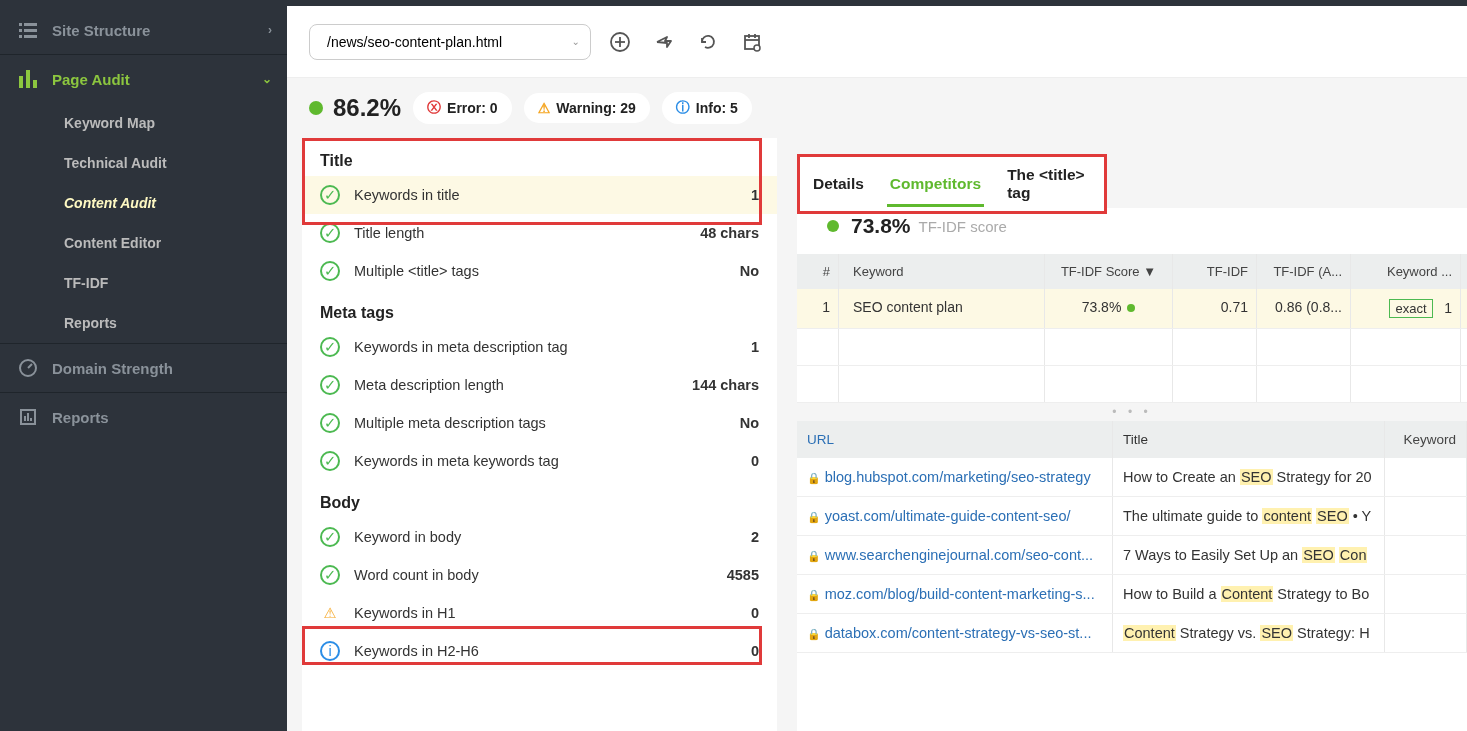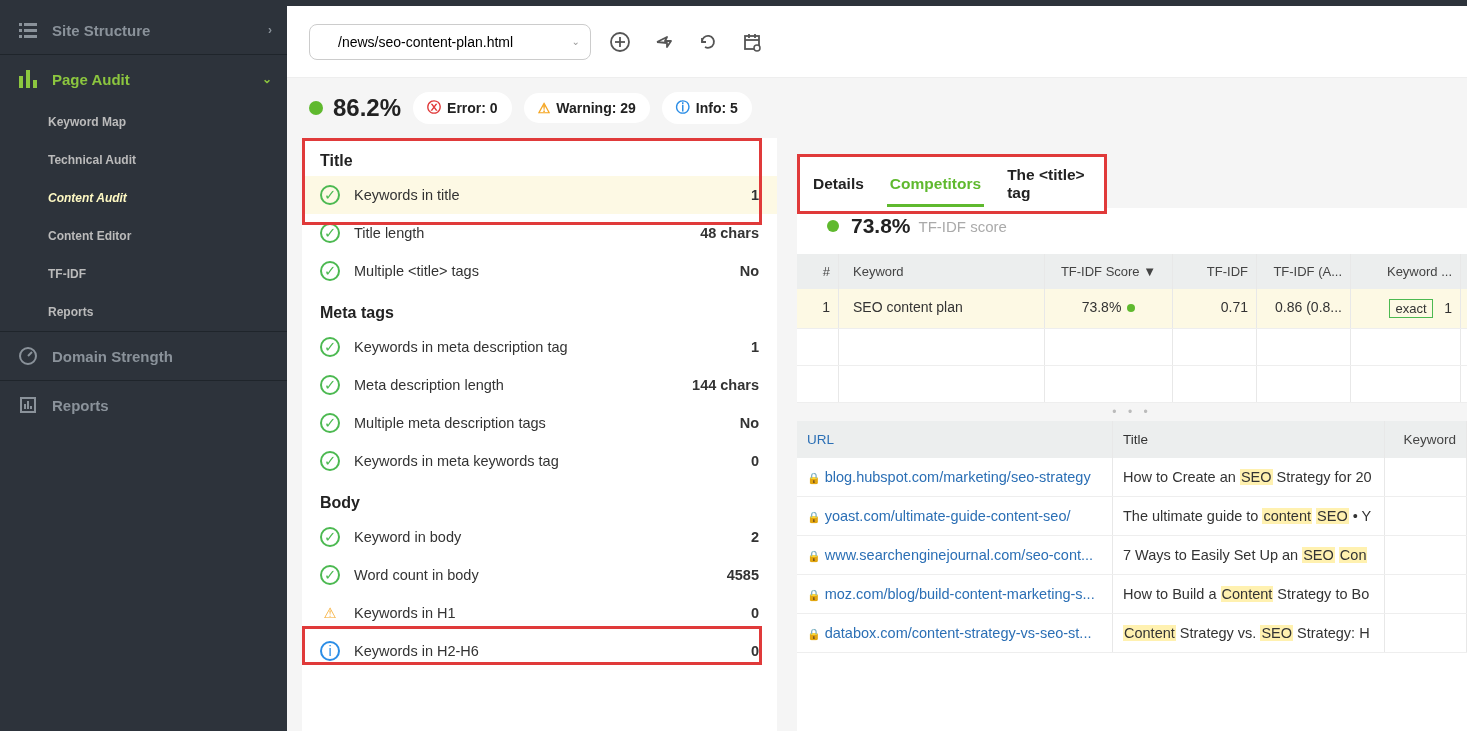--- a/index.html
+++ b/index.html
@@ -5,28 +5,28 @@
 * { margin:0; padding:0; box-sizing:border-box; font-family:Arial,Helvetica,sans-serif; }
 body { background:#f5f5f5; width:1467px; height:731px; overflow:hidden; }
 .topbar { height:6px; background:#2d333b; }
 .container { display:flex; height:725px; }
 
 .sidebar { width:287px; background:#2d333b; color:#8a929a; display:flex; flex-direction:column; }
 .nav-item { display:flex; align-items:center; padding:14px 18px; font-size:15px; font-weight:600; cursor:pointer; position:relative; }
 .nav-item.active { color:#8cc63f; }
 .nav-item .icon { width:20px; height:20px; margin-right:14px; display:inline-flex; align-items:center; justify-content:center; }
 .nav-item .chev { position:absolute; right:15px; font-size:12px; }
-.sub-item { padding:12px 18px 12px 48px; font-size:12px; font-weight:600; color:#bbb; cursor:pointer; }
+.sub-item { padding:12px 18px 12px 64px; font-size:14px; font-weight:600; color:#bbb; cursor:pointer; }
 .sub-item.active { color:#fef9c3;font-style:italic; }
 .sep { height:1px; background:#1f252b; }
 
 .main { flex:1; display:flex; flex-direction:column; background:#f5f5f5; }
 
 .toolbar { height:72px; background:#fff; display:flex; align-items:center; padding:0 22px; gap:14px; border-bottom:1px solid #eee; }
-.url-sel { width:282px; height:36px; border:1px solid #ccc; border-radius:8px; display:flex; align-items:center; padding:0 28px; font-size:14px; position:relative; }
+.url-sel { width:282px; height:36px; border:1px solid #ccc; border-radius:8px; display:flex; align-items:center; padding:0 17px; font-size:14px; position:relative; }
 .url-sel .chv { position:absolute; right:10px; color:#999; font-size:10px; }
 .tbtn { width:30px; height:30px; display:flex; align-items:center; justify-content:center; color:#555; cursor:pointer; }
 
 .stats { height:60px; display:flex; align-items:center; padding:0 22px; gap:12px; }
 .pct { display:flex; align-items:center; font-weight:700; font-size:24px; color:#222; }
 .pct .dot { width:14px; height:14px; border-radius:50%; background:#5fb92e; margin-right:10px; }
 .pill { background:#fff; border-radius:18px; padding:7px 14px; font-size:14px; font-weight:700; display:flex; align-items:center; gap:6px; color:#222; }
 .pill .ic { font-weight:700; }
 
 .content { flex:1; display:flex; overflow:hidden; }

